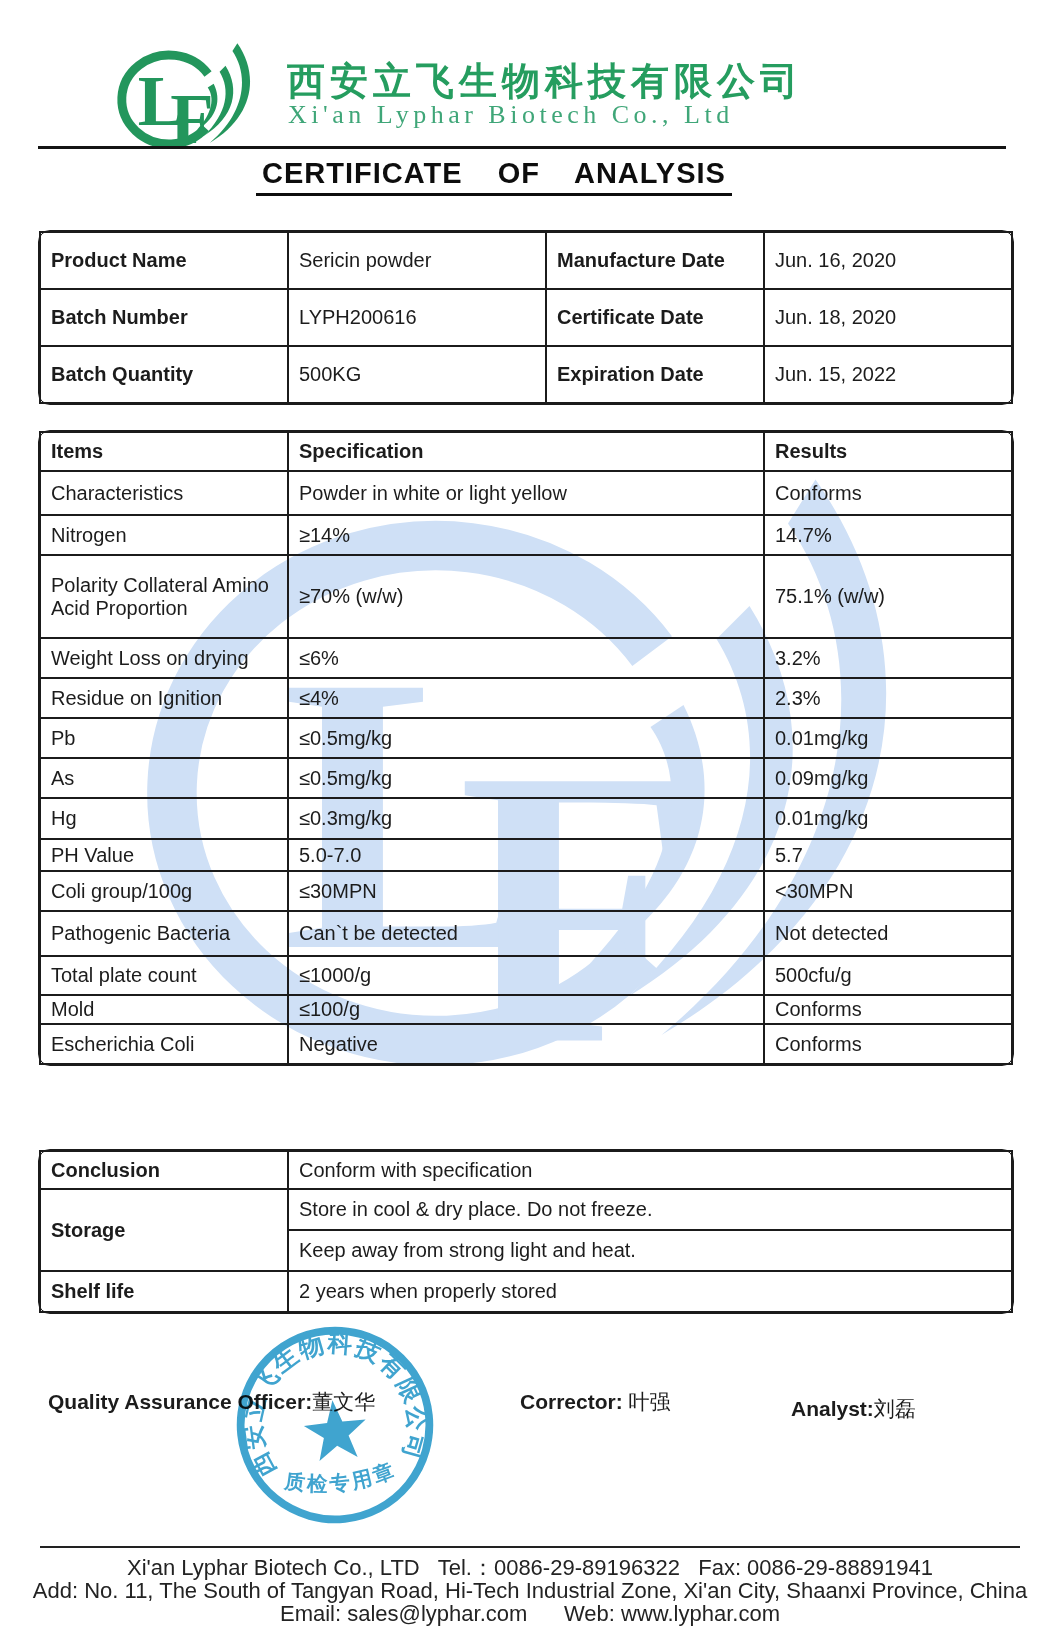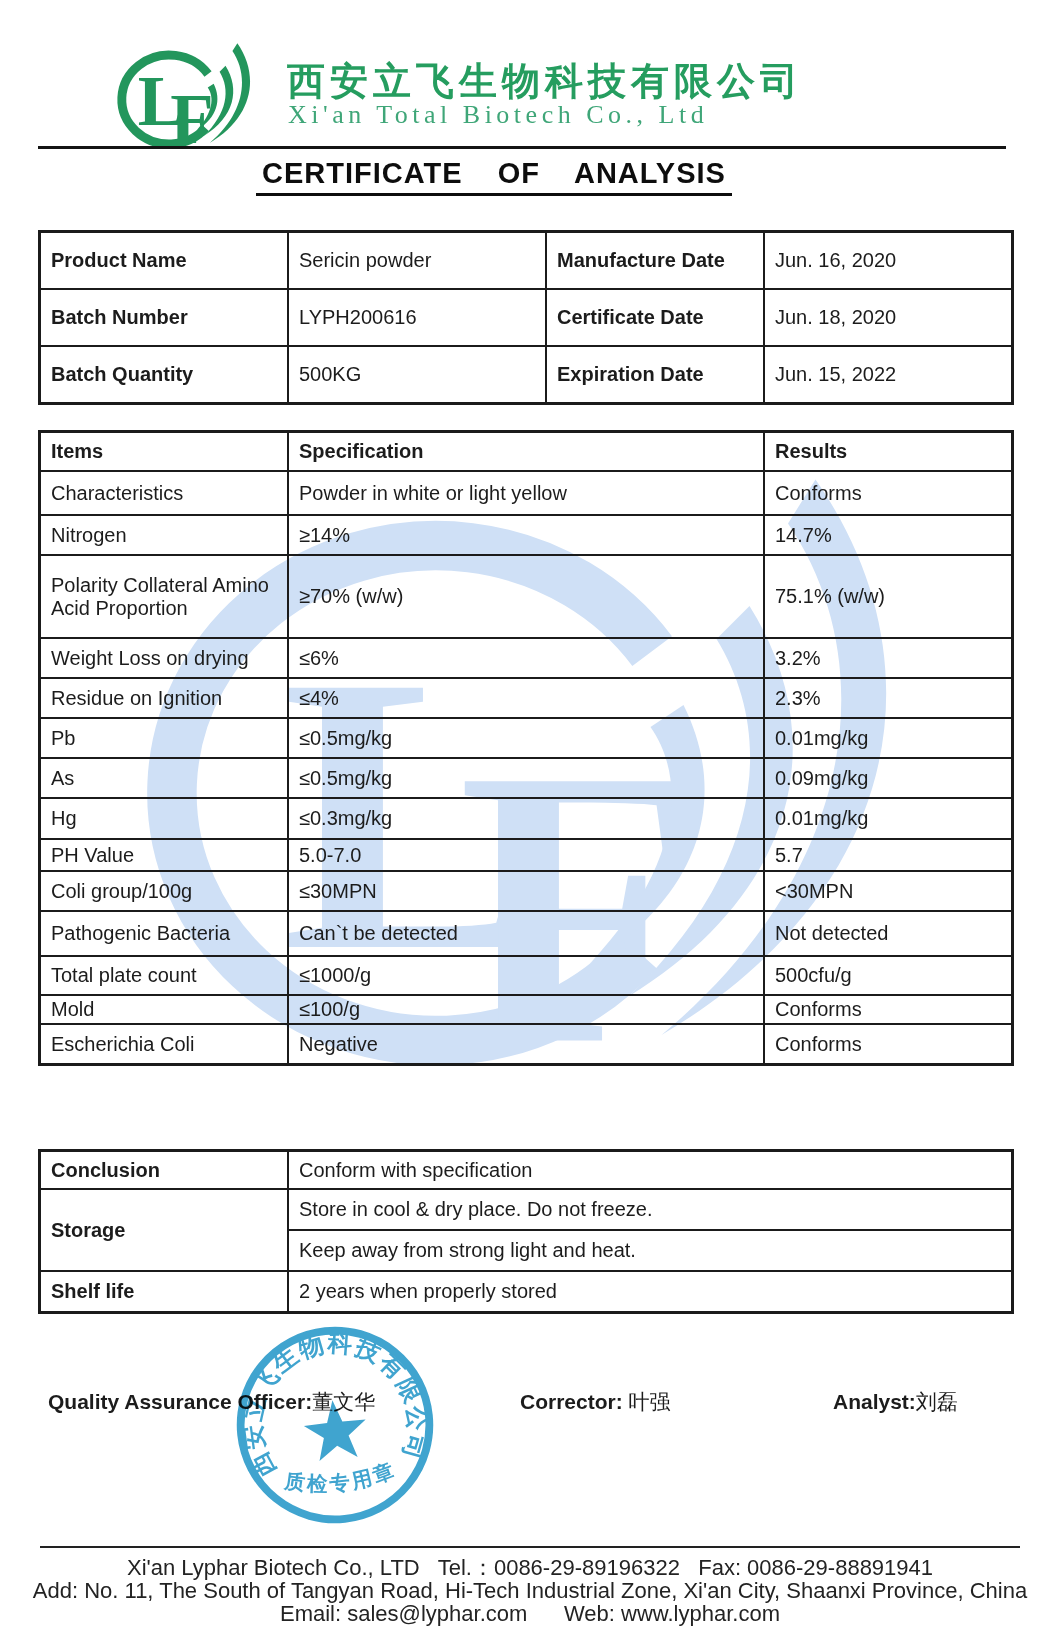--- a/index.html
+++ b/index.html
@@ -34,28 +34,28 @@
   }
   table.grid td{
     border:2px solid #1b1b1b;font-size:20px;padding:2px 10px 2px 10px;vertical-align:middle;
     overflow:hidden;
   }
   table.grid td.lbl{font-weight:bold;}
   #info-table{top:231px;}
   #info-table td{height:51px;}
   #main-table{top:431px;padding-left:16px;}
   #conclusion-table{top:1150px;}
-  .outer{outline:1px solid #1b1b1b;}
+  .outer{outline:1px solid #1b1b1b;border-radius:11px;}
   
   .sig-row{position:absolute;top:1388px;left:0;width:1060px;height:30px;z-index:2;font-size:21px;}
   .sig{position:absolute;white-space:nowrap;}
   .sig b{font-weight:bold;}
   #sig-qa{left:48px;}
   #sig-corrector{left:520px;}
-  #sig-analyst{left:833px;}
+  #sig-analyst{left:791px;margin-top:7px;}
   
   .stamp{
     position:absolute;left:228px;top:1318px;width:214px;height:214px;z-index:3;
     opacity:.9;mix-blend-mode:multiply;transform:rotate(-6deg);
   }
   
   .footer-rule{position:absolute;left:40px;top:1546px;width:980px;height:2px;background:#222;}
   .footer{position:absolute;left:0;top:1556px;width:1060px;text-align:center;z-index:2;}
   .footer div{font-size:22px;line-height:23px;color:#232323;white-space:pre-wrap;}
 </style>
@@ -80,21 +80,21 @@
       <path d="M 101.3,36.2 A 48,45 0 1 0 98.8,90.9" fill="none" stroke-width="9"></path>
       <text x="30" y="88" font-family="Liberation Serif,serif" font-weight="bold" font-size="72" stroke="none">L</text>
       <text x="63" y="106" font-family="Liberation Serif,serif" font-weight="bold" font-size="72" stroke="none">F</text>
       <path d="M 131,5 C 154,38 147,80 103,106 C 139,76 143,38 126,13 Z" stroke="none"></path>
       <path d="M 119,28 C 134,52 128,80 97,99 C 121,76 124,52 113,34 Z" stroke="none"></path>
       <path d="M 107,46 C 115,62 111,80 90,93 C 106,76 108,60 101,50 Z" stroke="none"></path>
     </g>
   </svg>
 
   <div class="cn-name">西安立飞生物科技有限公司</div>
-  <div class="en-name">Xi'an Total Biotech Co., Ltd</div>
+  <div class="en-name">Xi'an Lyphar Biotech Co., Ltd</div>
   <div class="header-rule"></div>
 
   <div class="doc-title">
     <span>CERTIFICATE OF ANALYSIS</span>
   </div>
 
   <table id="info-table" class="grid outer">
     <colgroup>
         <col style="width:248px">
         <col style="width:258px">

